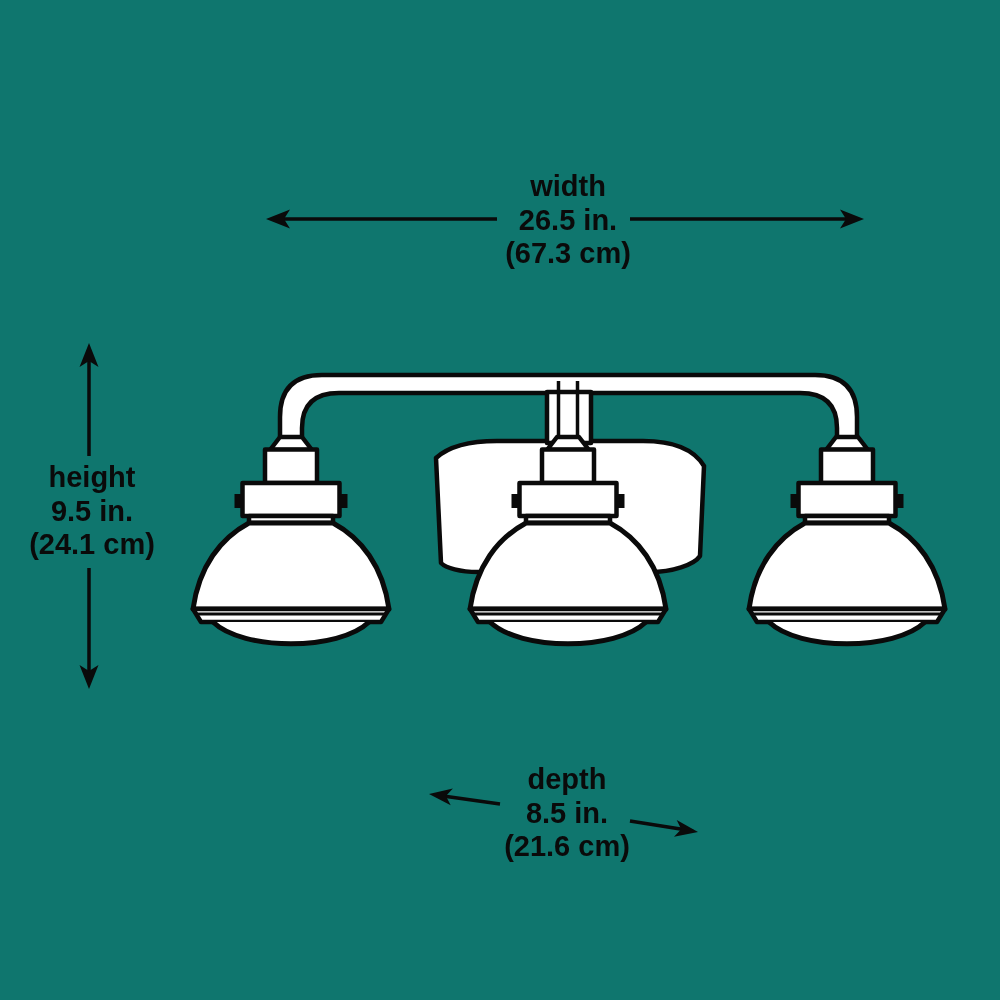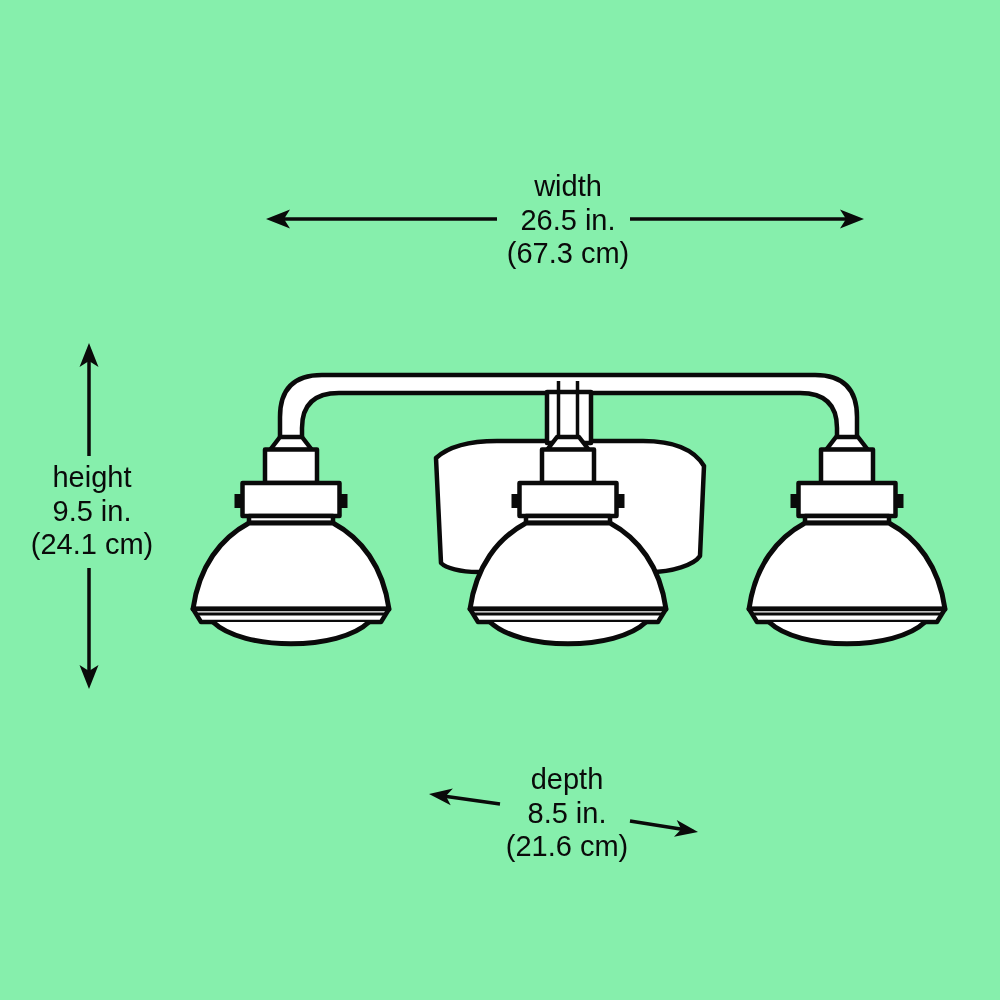--- a/index.html
+++ b/index.html
@@ -4,22 +4,23 @@
 <style>
   html, body {
     margin: 0;
     padding: 0;
     background: #ffffff;
   }
   .stage {
     position: relative;
     width: 1000px;
     height: 1000px;
-    background: #86efac;
+    background: #0f766e;
     font-family: "Liberation Sans", sans-serif;
+    font-weight: bold;
   }
   svg text {
     font-family: "Liberation Sans", sans-serif;
     font-size: 29px;
     fill: #0a0a0a;
     text-anchor: middle;
   }
   .outline {
     fill: #ffffff;
     stroke: #0a0a0a;

